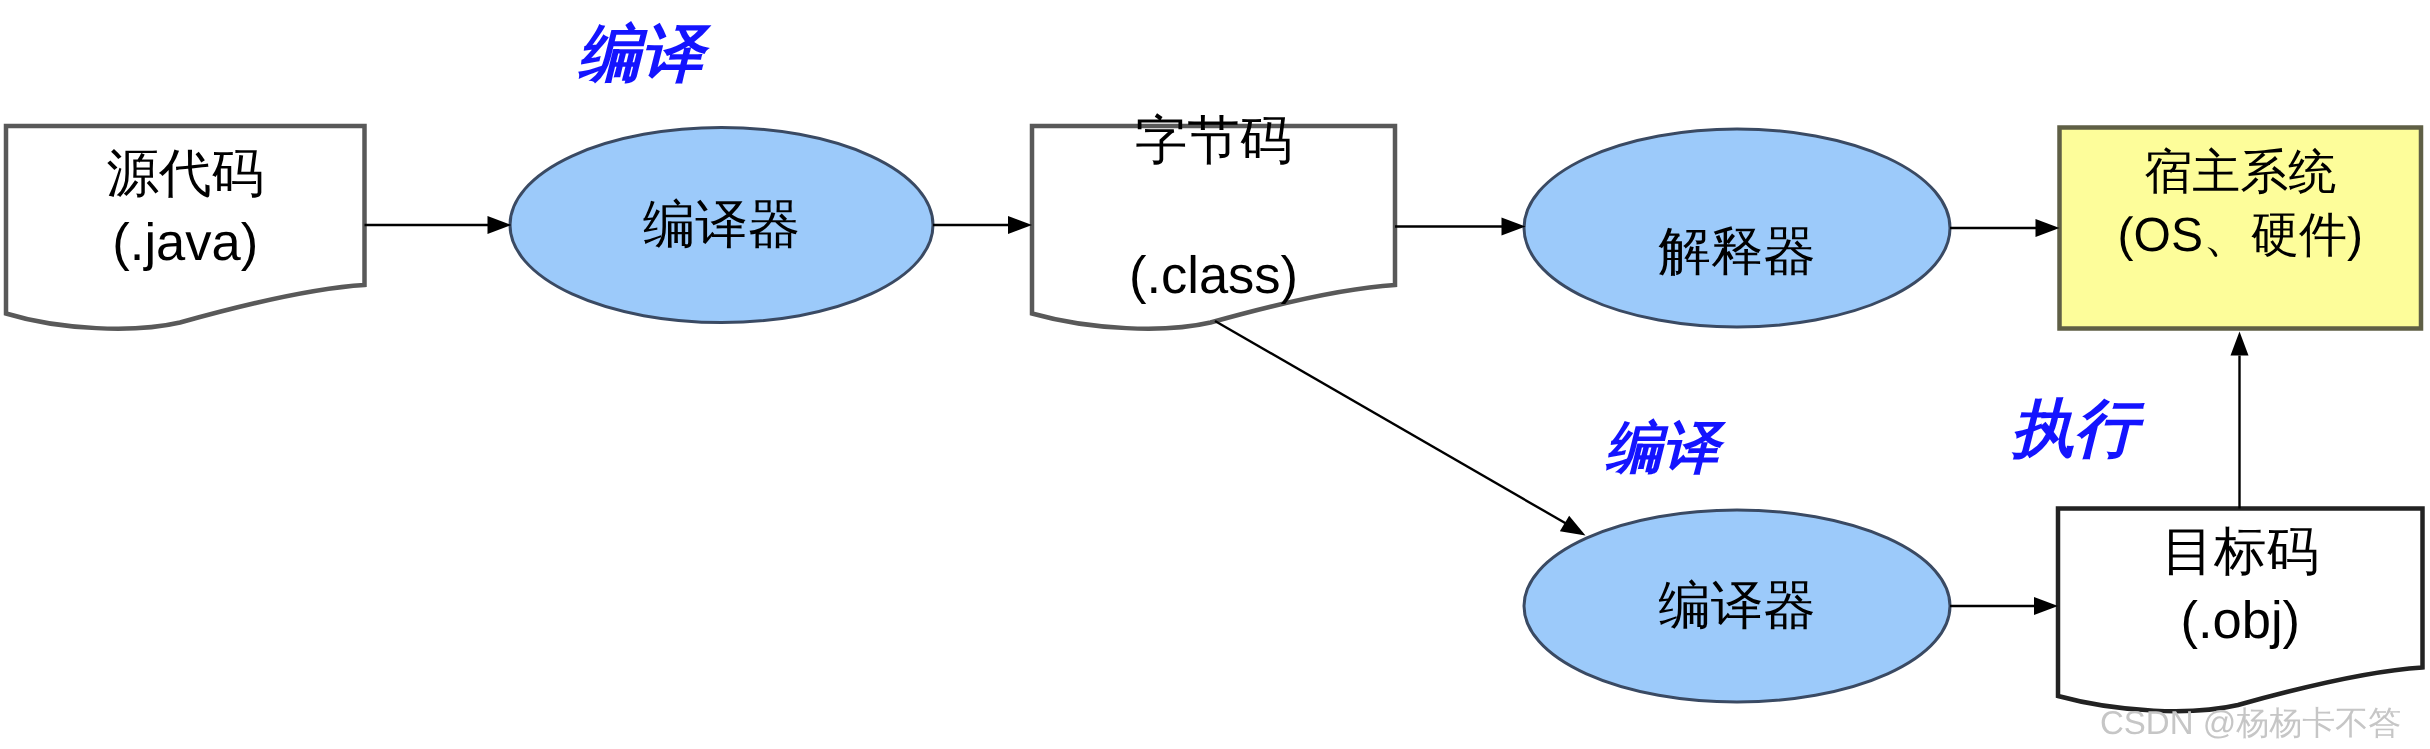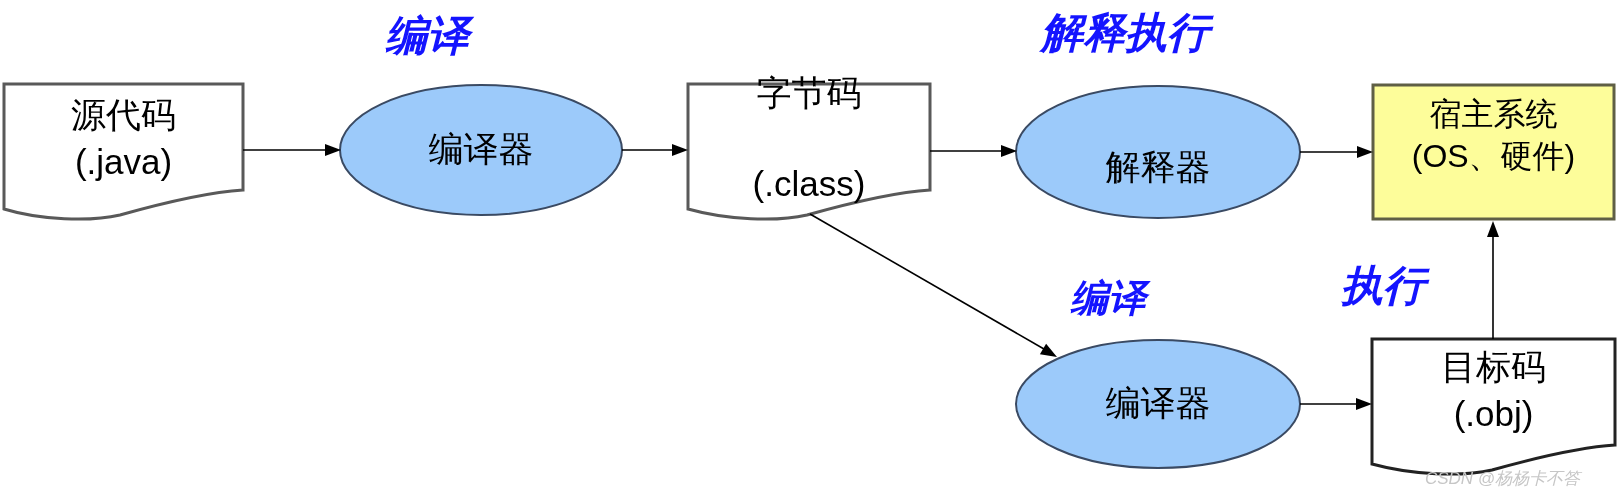--- a/index.html
+++ b/index.html
@@ -51,24 +51,23 @@
     text-align: left;
     white-space: nowrap;
     font-size: 42px;
     font-family: "DejaVu Sans", sans-serif;
   }
   .edge-label.small { font-size: 38px; }
 
   .watermark {
     position: absolute;
     color: #C6C6C6;
-    font-size: 17px;
-    text-align: center;
+    font-size: 22px;
+    text-align: left;
     white-space: nowrap;
-    font-style: italic;
   }
 </style>
 </head>
 <body>
 
 <div class="canvas">
 
   <svg class="shape-layer" viewBox="0 0 1620 499" xmlns="http://www.w3.org/2000/svg">
 
     <path class="doc-shape" d="M 4,84 H 243 V 190 C 210,192 170,201 120,215 C 90,222 40,220 4,209 Z" fill="#FFFFFF"></path>
@@ -148,21 +147,20 @@
     <span>编译器</span>
   </div>
 
   <div class="node-text sans-sub" style="left:1372px; top:340px; width:243px; height:102px;text-align:right;">
     <span>目标码</span>
     <span class="sub">(.obj)</span>
   </div>
 
   <div class="edge-label" style="left:385px; top:8px; width:160px;">编译</div>
 
-  <div class="edge-label" style="left:1041px; top:5px; width:260px;">解释执行</div>
 
   <div class="edge-label small" style="left:1070px; top:273px; width:160px;">编译</div>
 
   <div class="edge-label" style="left:1341px; top:258px; width:140px;">执行</div>
 
   <div class="watermark" style="left:1400px; top:467px; width:205px;">CSDN @杨杨卡不答</div>
 
 </div>
 
 </body></html>

